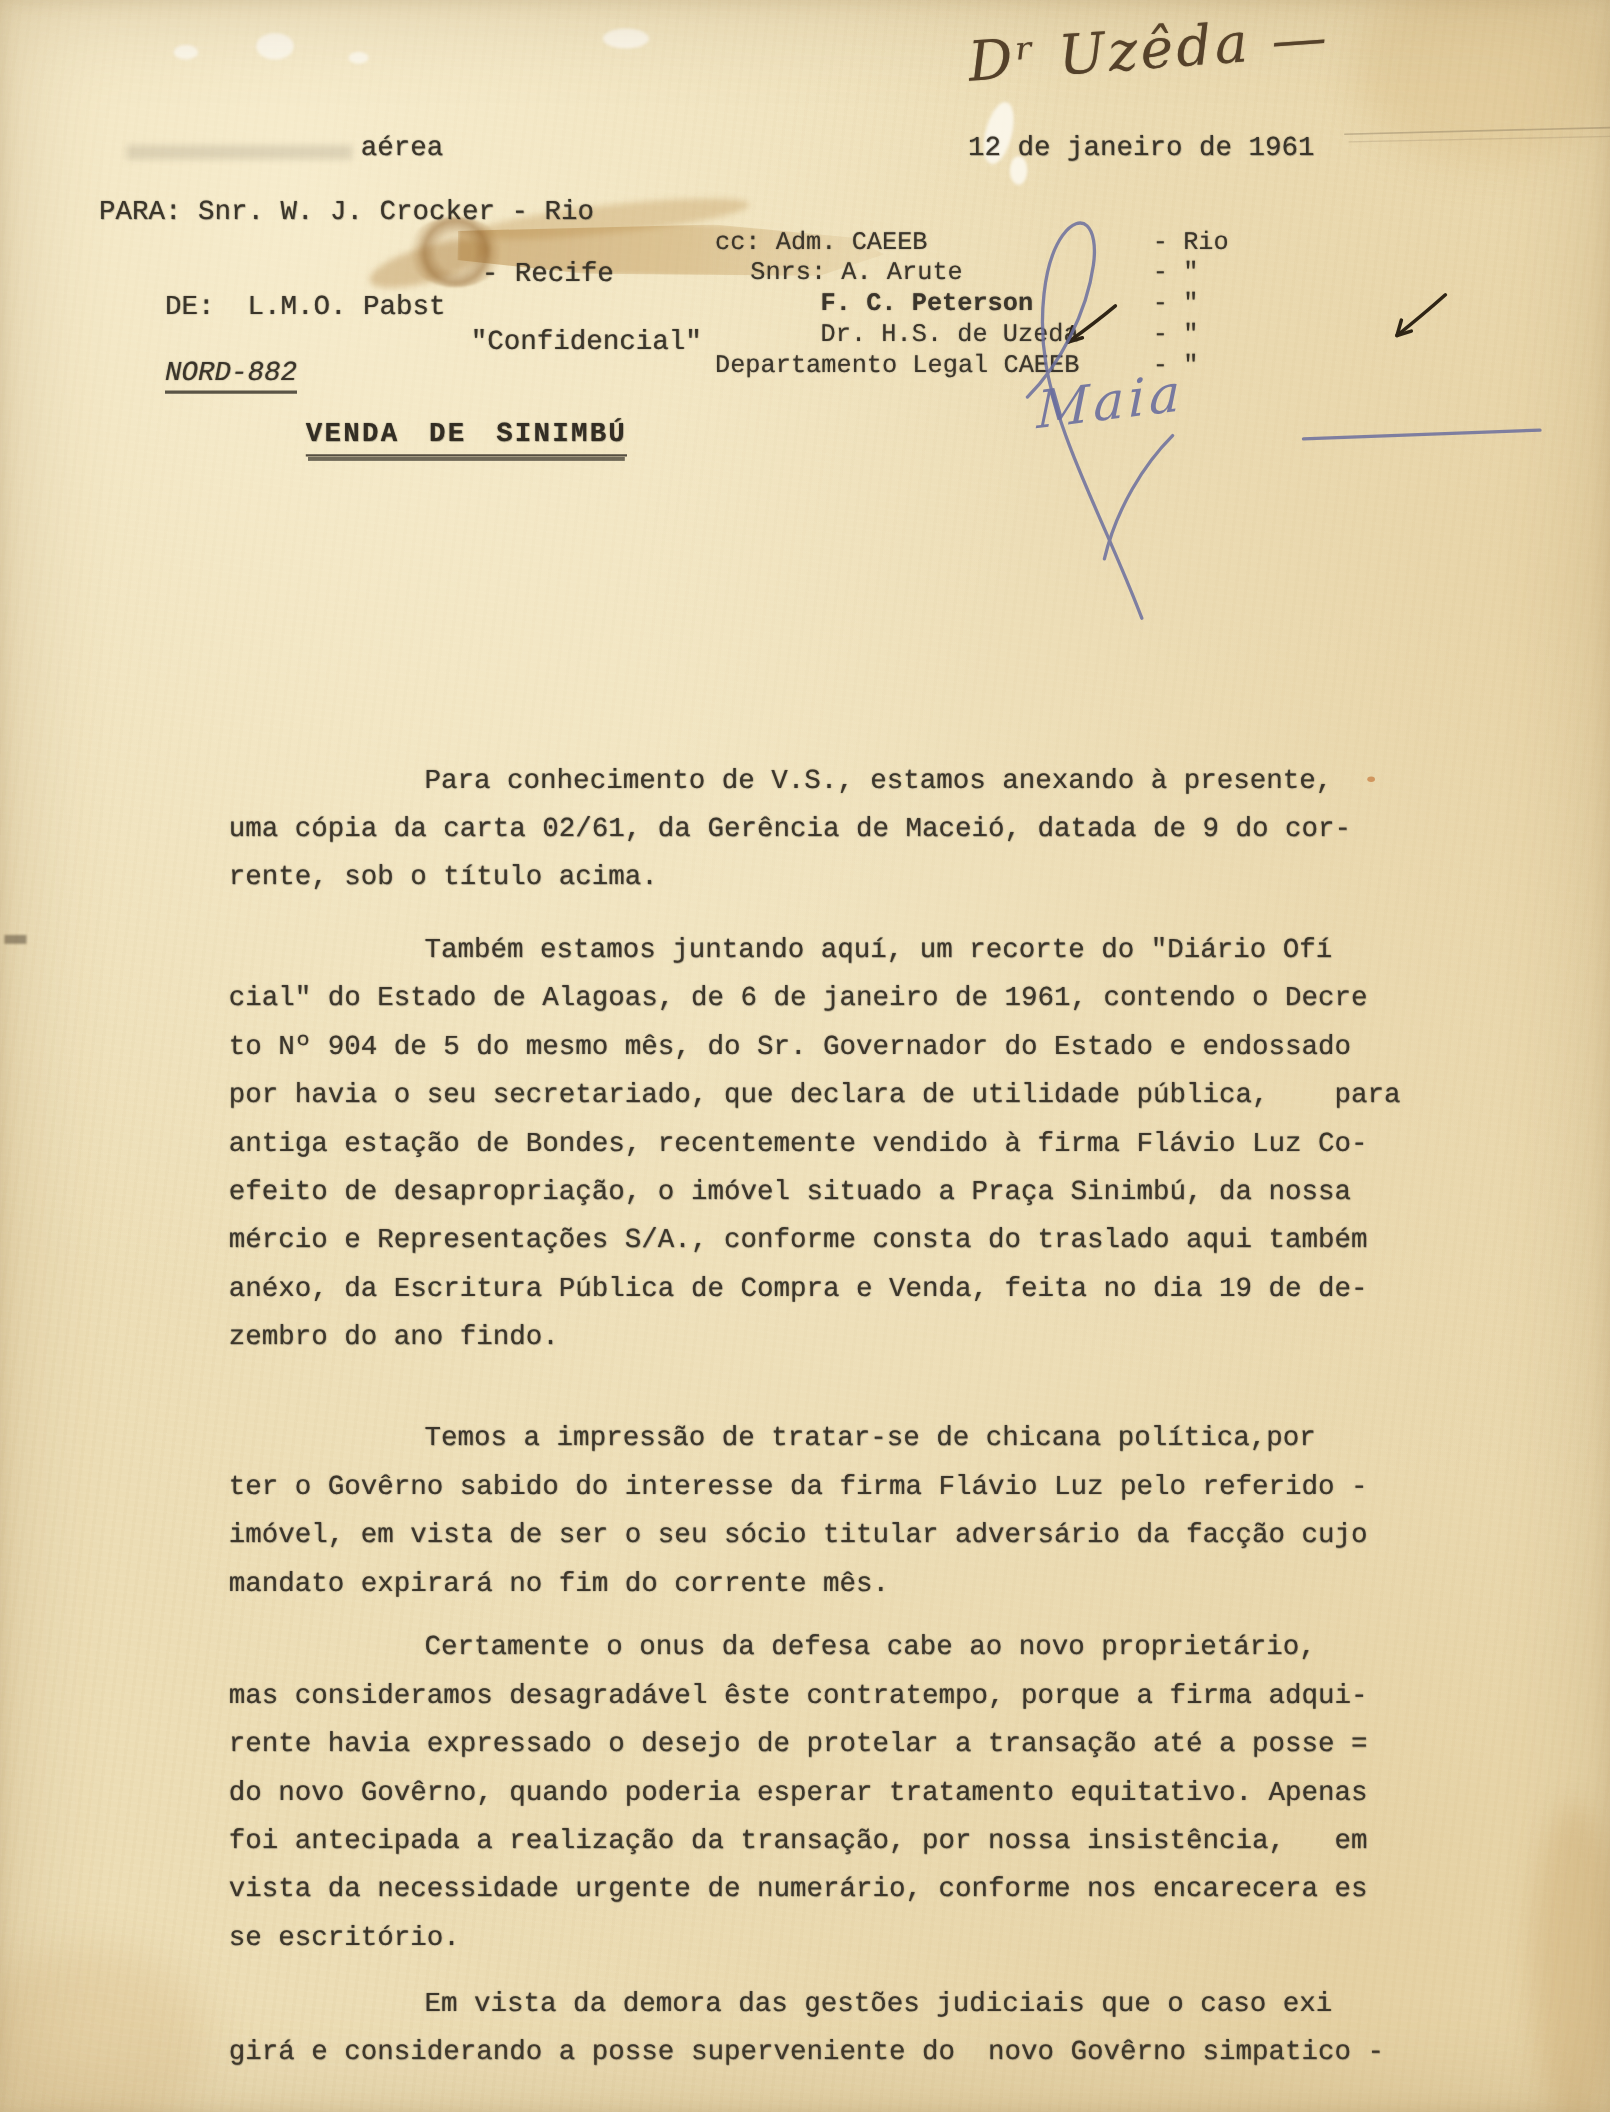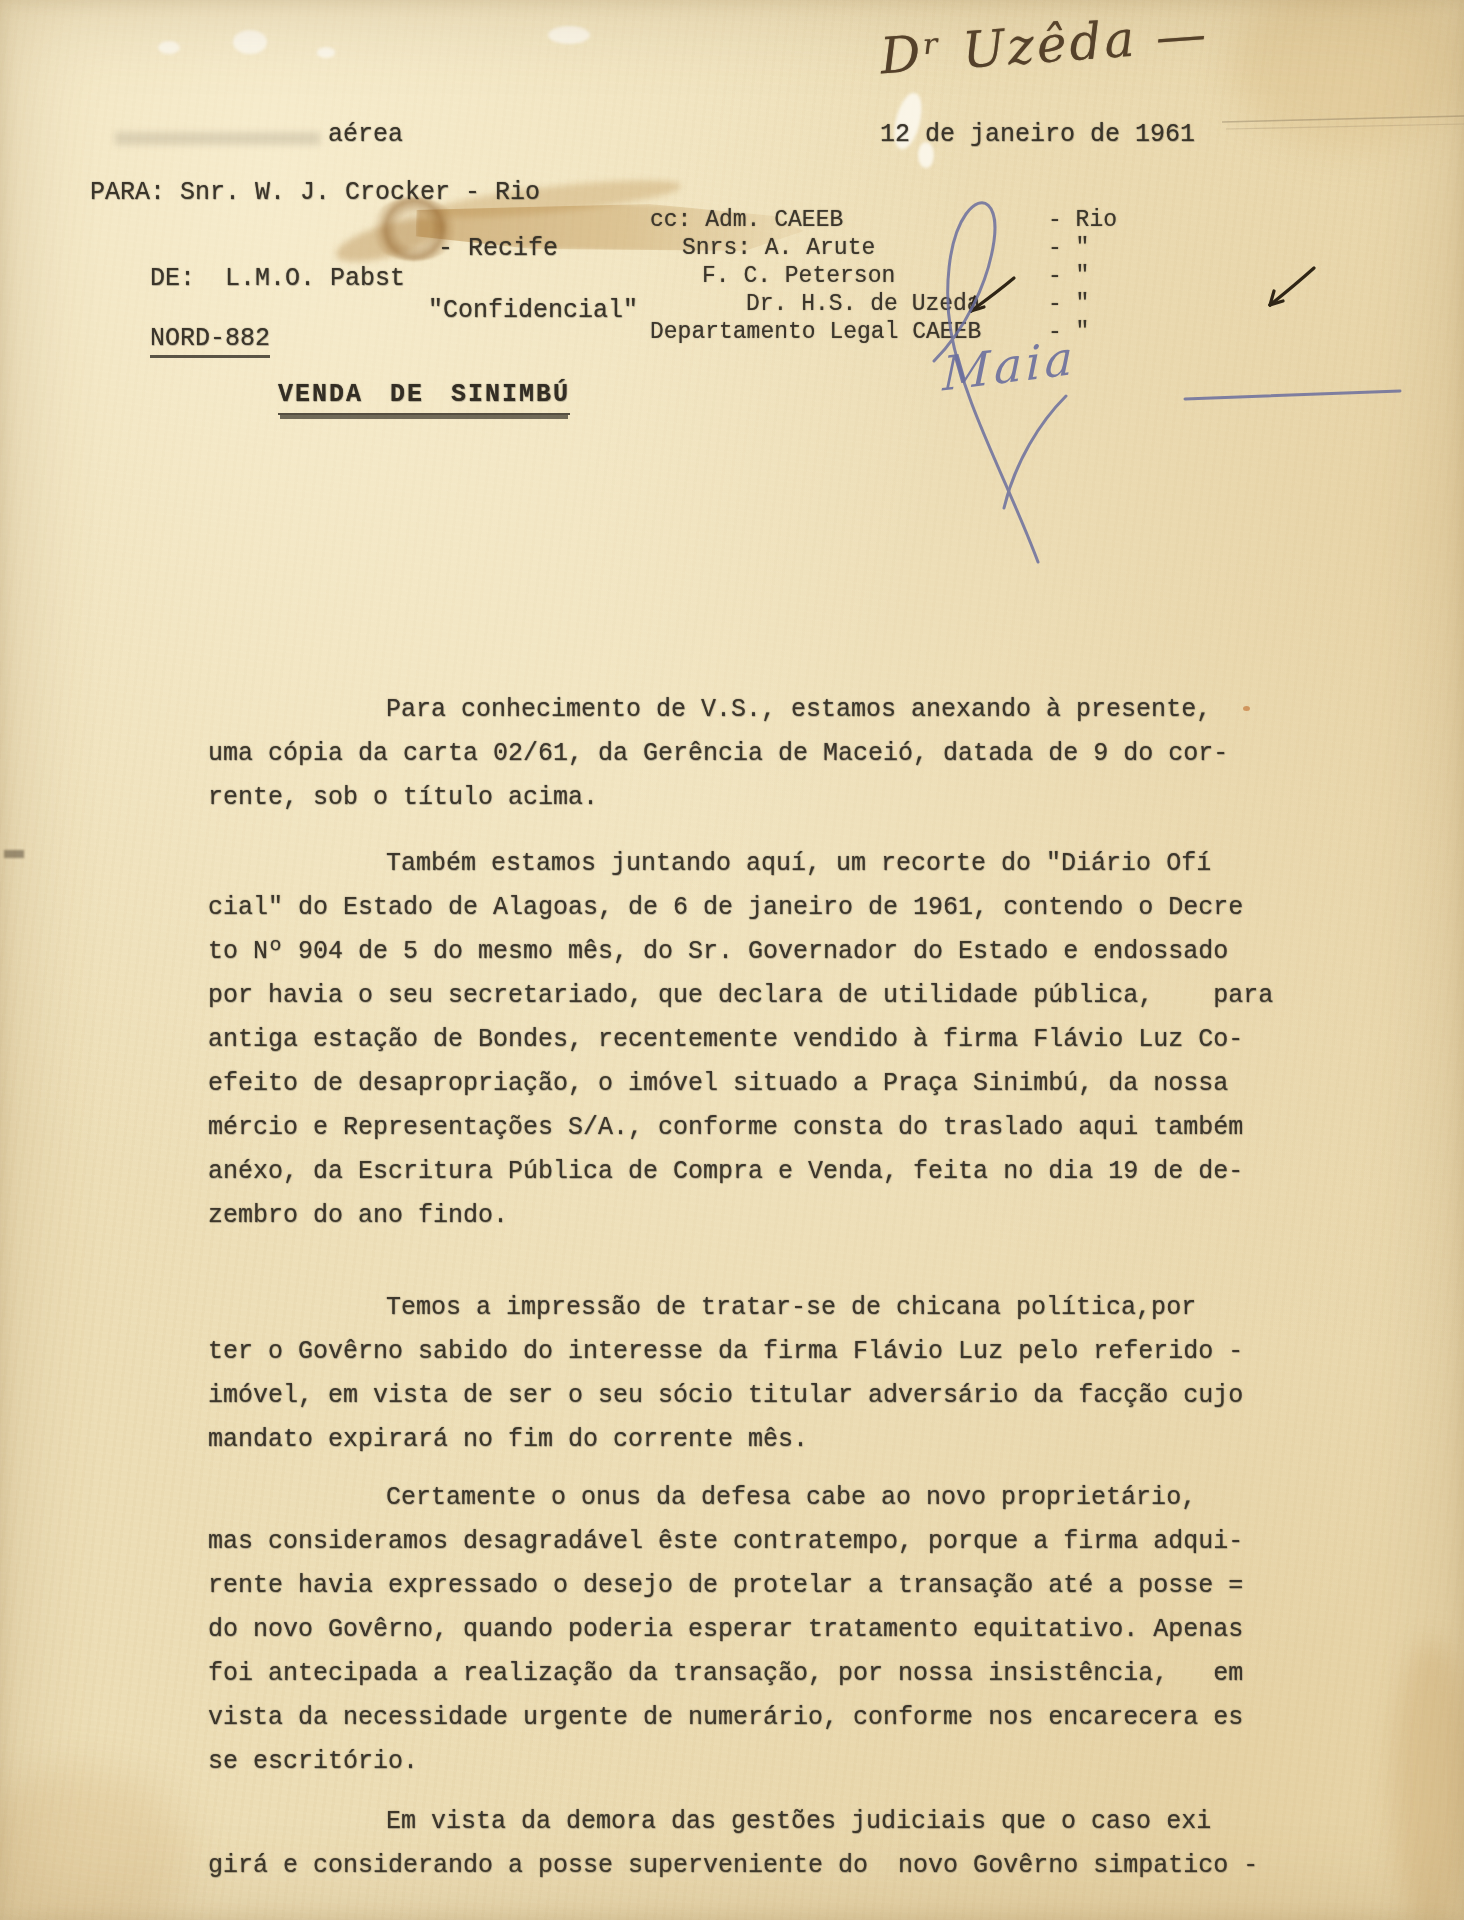--- a/index.html
+++ b/index.html
@@ -23,21 +23,21 @@
   .hrow{position:absolute;white-space:pre;}
   .u-heavy{border-bottom:3px solid rgba(56,51,41,0.82);padding-bottom:2px;}
   .dbl-underline{border-bottom:2px solid rgba(56,51,41,0.85);
     box-shadow:0 6px 0 -2px rgba(56,51,41,0.7);padding-bottom:4px;}
   .subject{font-weight:bold;letter-spacing:2px;word-spacing:10px;color:rgba(48,43,34,0.95);}
   
   .cc-block{position:absolute;left:650px;top:206px;width:560px;font-size:23px;
     color:rgba(54,49,39,0.92);text-shadow:0 0 1.2px rgba(54,49,39,0.7);}
   .cc-row{position:relative;height:28px;line-height:28px;white-space:pre;}
   .cc-row:nth-child(2) .cc-name{margin-left:32px;}
-  .cc-row:nth-child(3) .cc-name{margin-left:52px;}
+  .cc-row:nth-child(3) .cc-name{margin-left:96px;font-weight:bold;}
   .cc-row:nth-child(4) .cc-name{margin-left:96px;}
   .cc-loc{position:absolute;left:398px;top:0;}
   
   .letter-body{position:absolute;left:208px;top:688px;width:1070px;font-size:25px;
     color:rgba(54,49,39,0.9);text-shadow:0 0 1.3px rgba(54,49,39,0.72),0.5px 0.5px 0 rgba(54,49,39,0.2);}
   .para{margin:0;}
   .para:nth-child(2){margin-top:22px;}
   .para:nth-child(3){margin-top:48px;}
   .para:nth-child(4){margin-top:14px;}
   .para:nth-child(5){margin-top:16px;}
@@ -107,21 +107,21 @@
   <div class="typed hrow" style="left:328px;top:120px;">aérea</div>
   <div class="typed hrow" style="left:880px;top:120px;">12 de janeiro de 1961</div>
 
   <div class="typed hrow" style="left:90px;top:178px;">PARA: Snr. W. J. Crocker - Rio</div>
 
   <div class="typed hrow" style="left:90px;top:234px;width:600px;">
     <span>DE:  L.M.O. Pabst</span>
     <span style="position:absolute;left:348px;top:0;">- Recife</span>
   </div>
 
-  <div class="typed hrow" style="left:90px;top:294px;">
+  <div class="typed hrow" style="left:90px;top:294px;font-style:italic;">
     <span class="u-heavy">NORD-882</span>
   </div>
   <div class="typed hrow" style="left:428px;top:296px;">"Confidencial"</div>
 
   <div class="cc-block">
       <div class="cc-row"><span class="cc-name">cc: Adm. CAEEB</span><span class="cc-loc">- Rio</span></div>
       <div class="cc-row"><span class="cc-name">Snrs: A. Arute</span><span class="cc-loc">- "</span></div>
       <div class="cc-row"><span class="cc-name">F. C. Peterson</span><span class="cc-loc">- "</span></div>
       <div class="cc-row"><span class="cc-name">Dr. H.S. de Uzeda</span><span class="cc-loc">- "</span></div>
       <div class="cc-row"><span class="cc-name">Departamento Legal CAEEB</span><span class="cc-loc">- "</span></div>

